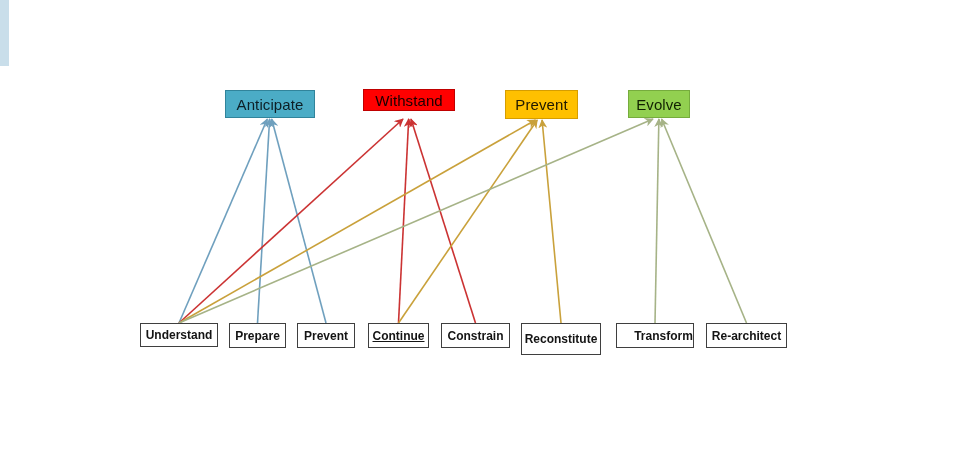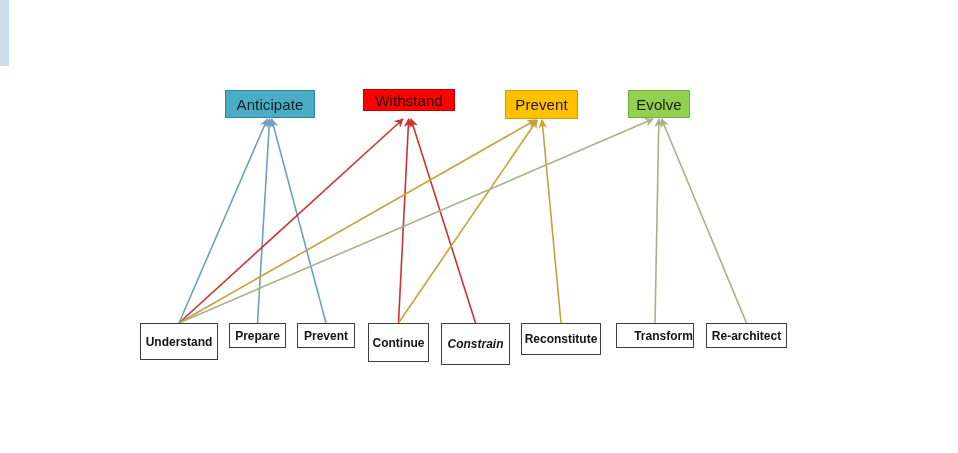--- a/index.html
+++ b/index.html
@@ -77,33 +77,33 @@
     </div>
     <div class="goal-box" style="left: 363px; top: 89px; width: 92px; height: 22px; background: rgb(255, 0, 0); border-color: rgb(192, 0, 0); color: rgb(26, 0, 0);">
       <span>Withstand</span>
     </div>
     <div class="goal-box" style="left: 505px; top: 90px; width: 73px; height: 29px; background: rgb(255, 192, 0); border-color: rgb(214, 157, 0); color: rgb(32, 24, 0);">
       <span>Prevent</span>
     </div>
     <div class="goal-box" style="left: 628px; top: 90px; width: 62px; height: 28px; background: rgb(146, 208, 80); border-color: rgb(118, 172, 61); color: rgb(16, 32, 0);">
       <span>Evolve</span>
     </div>
-    <div class="objective-box" style="left: 140px; top: 323px; width: 78px; height: 37px;">
+    <div class="objective-box" style="left: 140px; top: 323px; width: 78px; height: 24px;">
       <span>Understand</span>
     </div>
     <div class="objective-box" style="left: 229px; top: 323px; width: 57px; height: 25px;">
       <span>Prepare</span>
     </div>
     <div class="objective-box" style="left: 297px; top: 323px; width: 58px; height: 25px;">
       <span>Prevent</span>
     </div>
-    <div class="objective-box" style="left: 368px; top: 323px; width: 61px; height: 39px;">
+    <div class="objective-box" style="left: 368px; top: 323px; width: 61px; height: 25px; text-decoration: underline;">
       <span>Continue</span>
     </div>
-    <div class="objective-box" style="left: 441px; top: 323px; width: 69px; height: 42px; font-style: italic;">
+    <div class="objective-box" style="left: 441px; top: 323px; width: 69px; height: 25px;">
       <span>Constrain</span>
     </div>
     <div class="objective-box" style="left: 521px; top: 323px; width: 80px; height: 32px;">
       <span>Reconstitute</span>
     </div>
     <div class="objective-box" style="left: 616px; top: 323px; width: 78px; height: 25px; padding-left: 17px;">
       <span>Transform</span>
     </div>
     <div class="objective-box" style="left: 706px; top: 323px; width: 81px; height: 25px;">
       <span>Re-architect</span>

